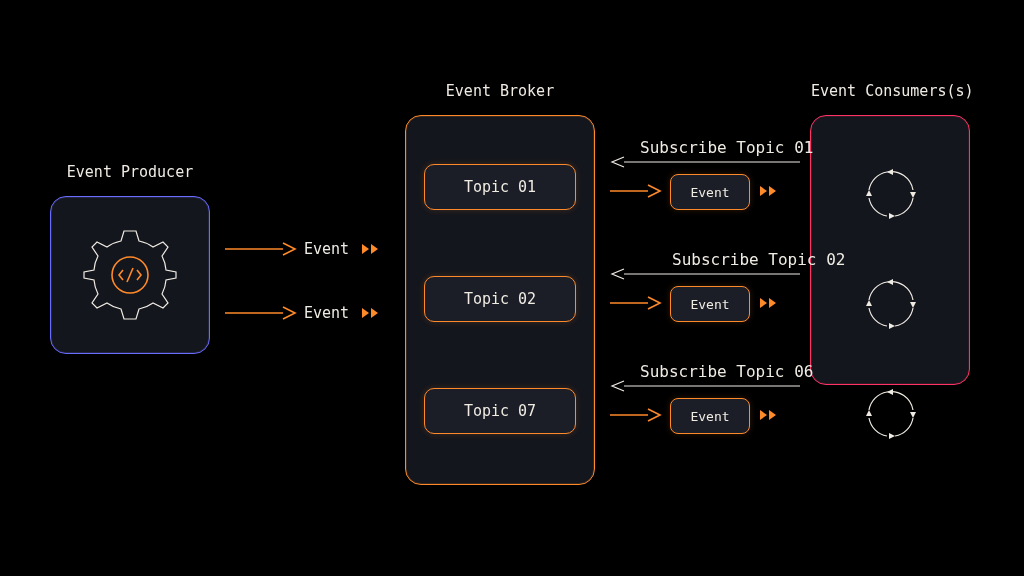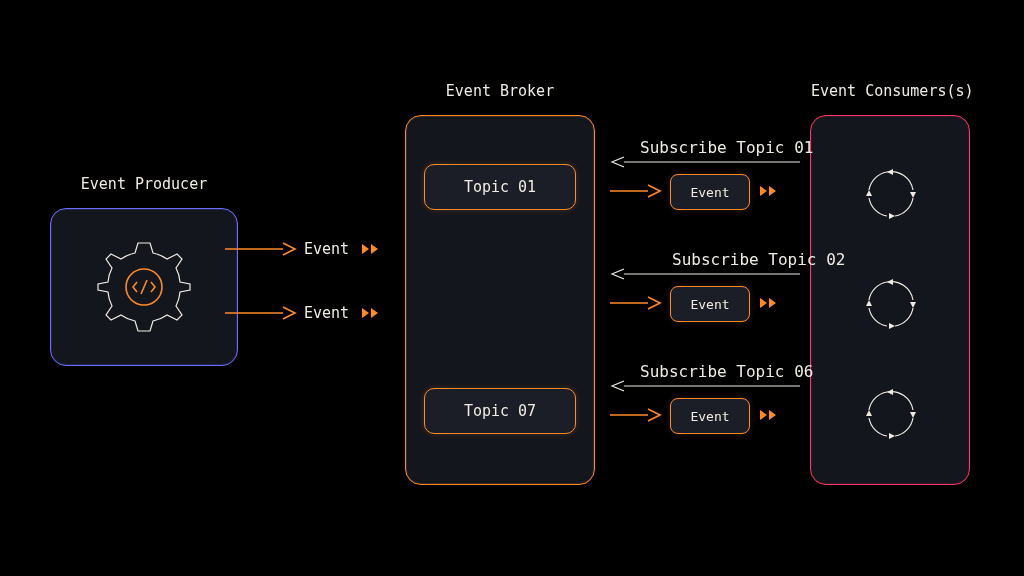--- a/index.html
+++ b/index.html
@@ -92,21 +92,21 @@
   .white-fill  { fill: #f0ece4; }
 
   
   .cycle { position: absolute; }
 </style>
 </head>
 <body>
 
 <div class="stage">
 
-  <div class="panel producer" style="left:50px; top:208px; width:188px; height:158px;">
+  <div class="panel producer" style="left:50px; top:196px; width:160px; height:158px;">
     <div class="panel-title">Event Producer</div>
     <div class="gear-wrap">
       <svg width="110" height="110" viewBox="0 0 110 110">
         <g transform="translate(55,55)">
           <g class="white-stroke">
 
             <path d="M 0 -44 L 6 -44 L 9 -34 A 36 36 0 0 1 23 -28 L 33 -33 L 38 -28 L 32 -19 A 36 36 0 0 1 36 -5 L 46 -3 L 46 3 L 36 5 A 36 36 0 0 1 32 19 L 38 28 L 33 33 L 23 28 A 36 36 0 0 1 9 34 L 6 44 L -6 44 L -9 34 A 36 36 0 0 1 -23 28 L -33 33 L -38 28 L -32 19 A 36 36 0 0 1 -36 5 L -46 3 L -46 -3 L -36 -5 A 36 36 0 0 1 -32 -19 L -38 -28 L -33 -33 L -23 -28 A 36 36 0 0 1 -9 -34 L -6 -44 Z"></path>
           </g>
           <circle r="18" class="orange-stroke"></circle>
 
@@ -116,26 +116,29 @@
         </g>
       </svg>
     </div>
   </div>
 
   <div class="panel broker" style="left:405px; top:115px; width:190px; height:370px;">
     <div class="panel-title">Event Broker</div>
     <div class="topic" style="top:48px;">
       <span>Topic 01</span>
     </div>
+    <div class="topic" style="top:160px;">
+      <span>Topic 02</span>
+    </div>
     <div class="topic" style="top:272px;">
       <span>Topic 07</span>
     </div>
   </div>
 
-  <div class="panel consumers" style="left:810px; top:115px; width:160px; height:370px;">
+  <div class="panel consumers" style="left:810px; top:115px; width:160px; height:270px;">
     <div class="panel-title">Event Consumers(s)</div>
 
     <div class="cycle" style="left:50px; top:48px;">
       <svg width="60" height="60" viewBox="-30 -30 60 60">
         <g class="white-stroke">
           <path d="M -4 -22 A 22 22 0 0 1 22 -4"></path>
           <path d="M 22 4  A 22 22 0 0 1 4 22"></path>
           <path d="M -4 22 A 22 22 0 0 1 -22 4"></path>
           <path d="M -22 -4 A 22 22 0 0 1 -4 -22"></path>
         </g>

